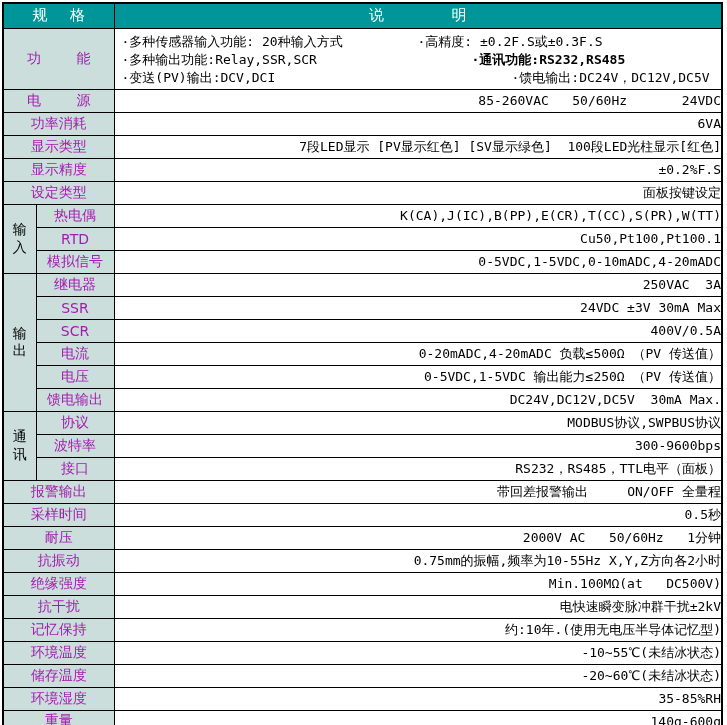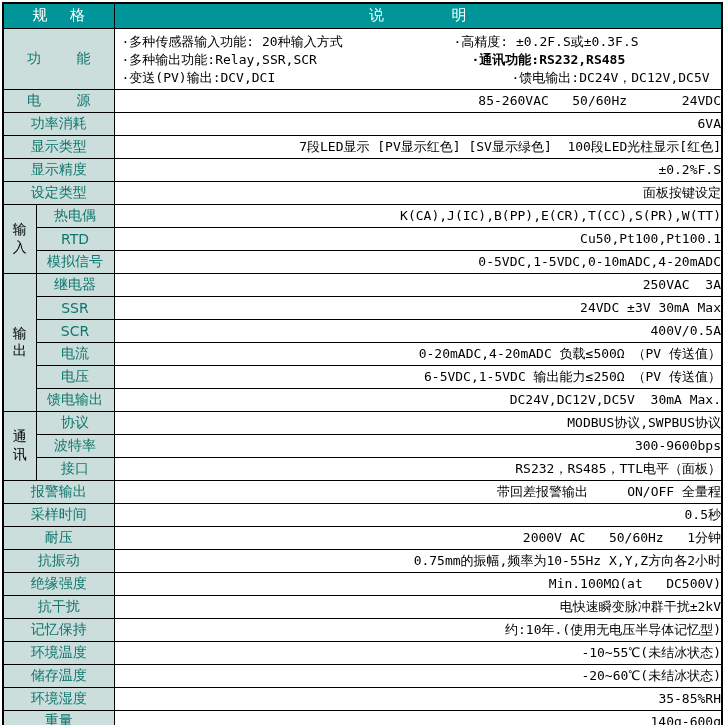--- a/index.html
+++ b/index.html
@@ -31,21 +31,21 @@
   td.hdr {
     background: #009699;
     color: #ffffff;
     text-align: center;
     font-family: Liberation Serif, serif;
     font-size: 15px;
     white-space: pre;
   }
   td.label {
     background: #CBDEDB;
-    color: #0f766e;
+    color: #a21caf;
     text-align: center;
     font-family: "DejaVu Sans", "Liberation Sans", sans-serif;
     font-size: 14px;
     white-space: pre;
   }
   td.group {
     background: #CBDEDB;
     text-align: center;
     font-family: "DejaVu Sans", "Liberation Sans", sans-serif;
     font-size: 14px;
@@ -73,21 +73,21 @@
     padding: 4px 0 2px 7px;
     vertical-align: middle;
   }
   .func-line {
     position: relative;
     height: 18px;
     line-height: 18px;
     white-space: pre;
   }
   .fr { position: absolute; top: 0; }
-  .fr0 { left: 296px; margin-left: 36px; }
+  .fr0 { left: 296px; }
   .fr1 { left: 350px; font-weight: bold; }
   .fr2 { left: 390px; }
 </style>
 </head>
 <body>
 
 <div class="wrap">
 <table class="spec-table">
   <colgroup>
     <col style="width:33px">
@@ -157,21 +157,21 @@
   <tr class="std-row">
     <td class="label">SCR</td>
     <td class="val">400V/0.5A</td>
   </tr>
   <tr class="std-row">
     <td class="label">电流</td>
     <td class="val">0-20mADC,4-20mADC 负载≤500Ω （PV 传送值）</td>
   </tr>
   <tr class="std-row">
     <td class="label">电压</td>
-    <td class="val">6-5VDC,1-5VDC 输出能力≤250Ω （PV 传送值）</td>
+    <td class="val">0-5VDC,1-5VDC 输出能力≤250Ω （PV 传送值）</td>
   </tr>
   <tr class="std-row">
     <td class="label">馈电输出</td>
     <td class="val">DC24V,DC12V,DC5V  30mA Max.</td>
   </tr>
 
   <tr class="std-row">
     <td rowspan="3" class="group"><span class="vtext">通讯</span></td>
     <td class="label">协议</td>
     <td class="val">MODBUS协议,SWPBUS协议</td>

